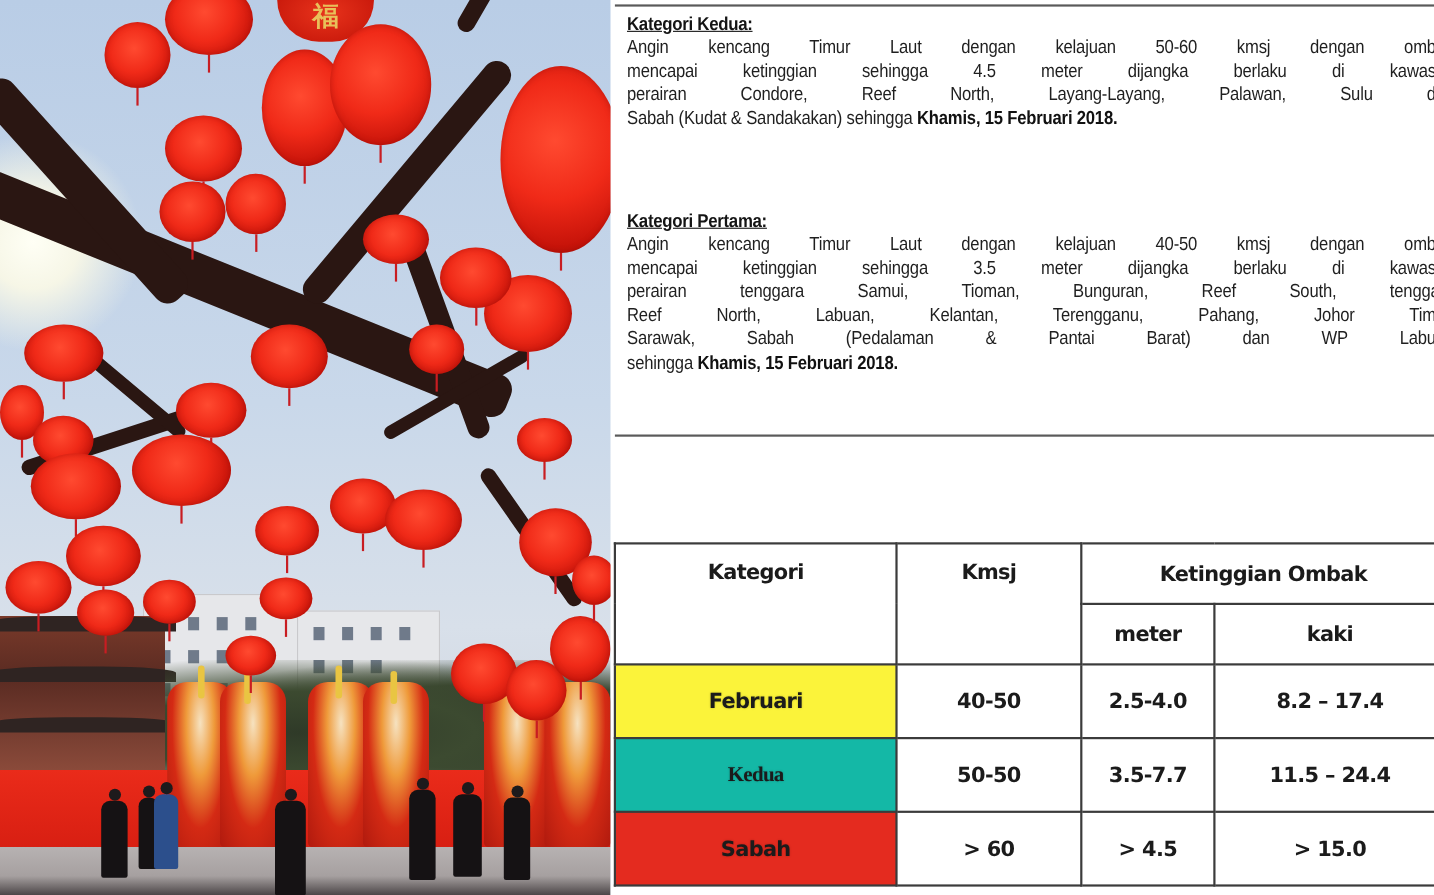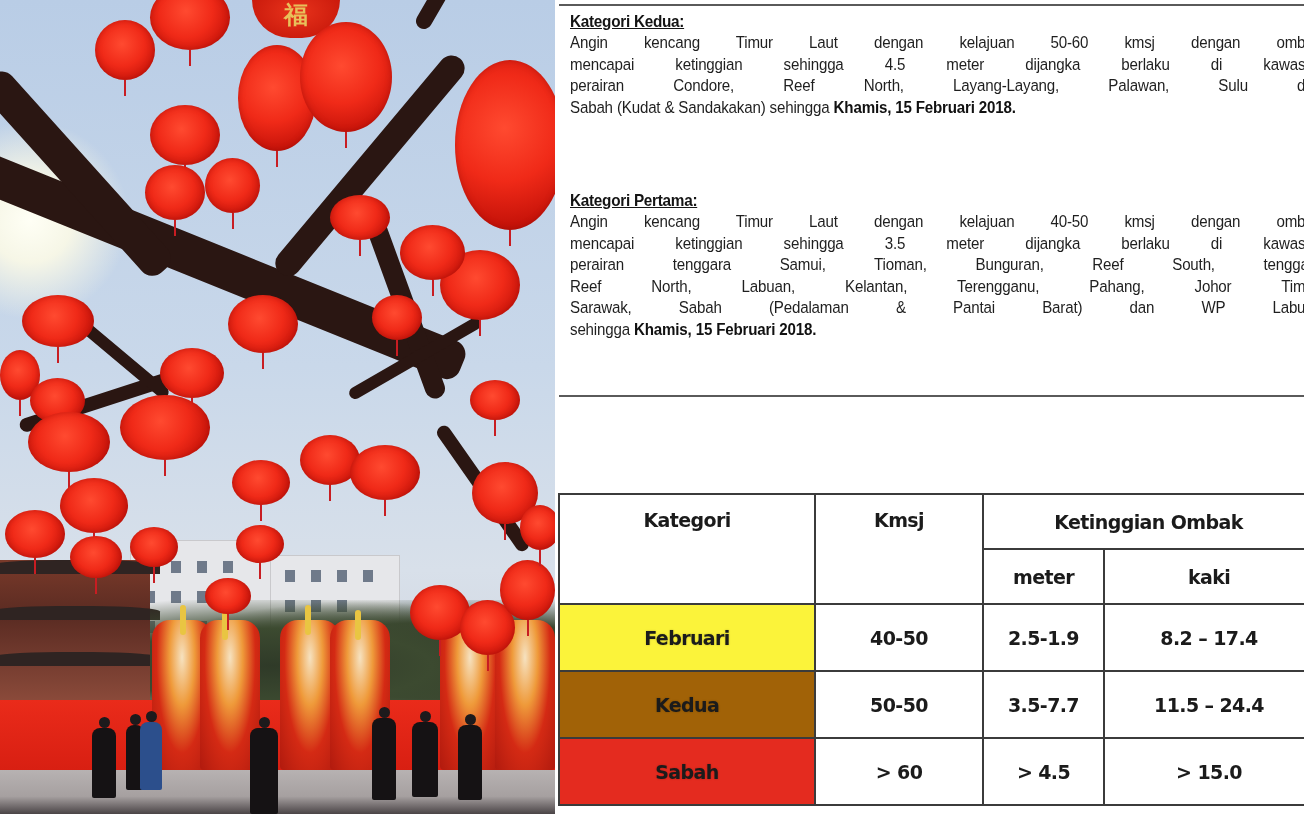--- a/index.html
+++ b/index.html
@@ -109,21 +109,21 @@
   .wave-table th { font-weight: bold; vertical-align: top; padding-top: 14px; }
   .wave-table th.sub { vertical-align: middle; padding-top: 0; }
   .c1 { width: 256px; }
   .c2 { width: 168px; }
   .c3 { width: 121px; }
   .c4 { width: 210px; }
   .h1 { height: 55px; }
   .h2 { height: 55px; }
   .r { height: 67px; }
   .cat-pertama { background: #fbf33a; }
-  .cat-kedua { background: #a16207; }
+  .cat-kedua { background: #14b8a6; font-family: Liberation Serif, serif; }
   .cat-ketiga { background: #e42b1f; }
   .cat-cell span { text-shadow: 0 0 2px rgba(0,0,0,0.25); }
 </style>
 </head>
 <body>
 
 <div class="photo">
   <div class="sun"></div>
 
   <div class="building" style="left:130px;top:540px;width:150px;height:160px;">
@@ -260,21 +260,21 @@
       <th class="c2" rowspan="2">Kmsj</th>
       <th colspan="2" class="sub">Ketinggian Ombak</th>
     </tr>
     <tr class="h2">
       <th class="c3 sub">meter</th>
       <th class="c4 sub">kaki</th>
     </tr>
     <tr class="r">
       <td class="cat-cell cat-pertama"><span>Februari</span></td>
       <td>40-50</td>
-      <td>2.5-1.9</td>
+      <td>2.5-4.0</td>
       <td>8.2 – 17.4</td>
     </tr>
     <tr class="r">
       <td class="cat-cell cat-kedua"><span>Kedua</span></td>
       <td>50-50</td>
       <td>3.5-7.7</td>
       <td>11.5 – 24.4</td>
     </tr>
     <tr class="r">
       <td class="cat-cell cat-ketiga"><span>Sabah</span></td>

